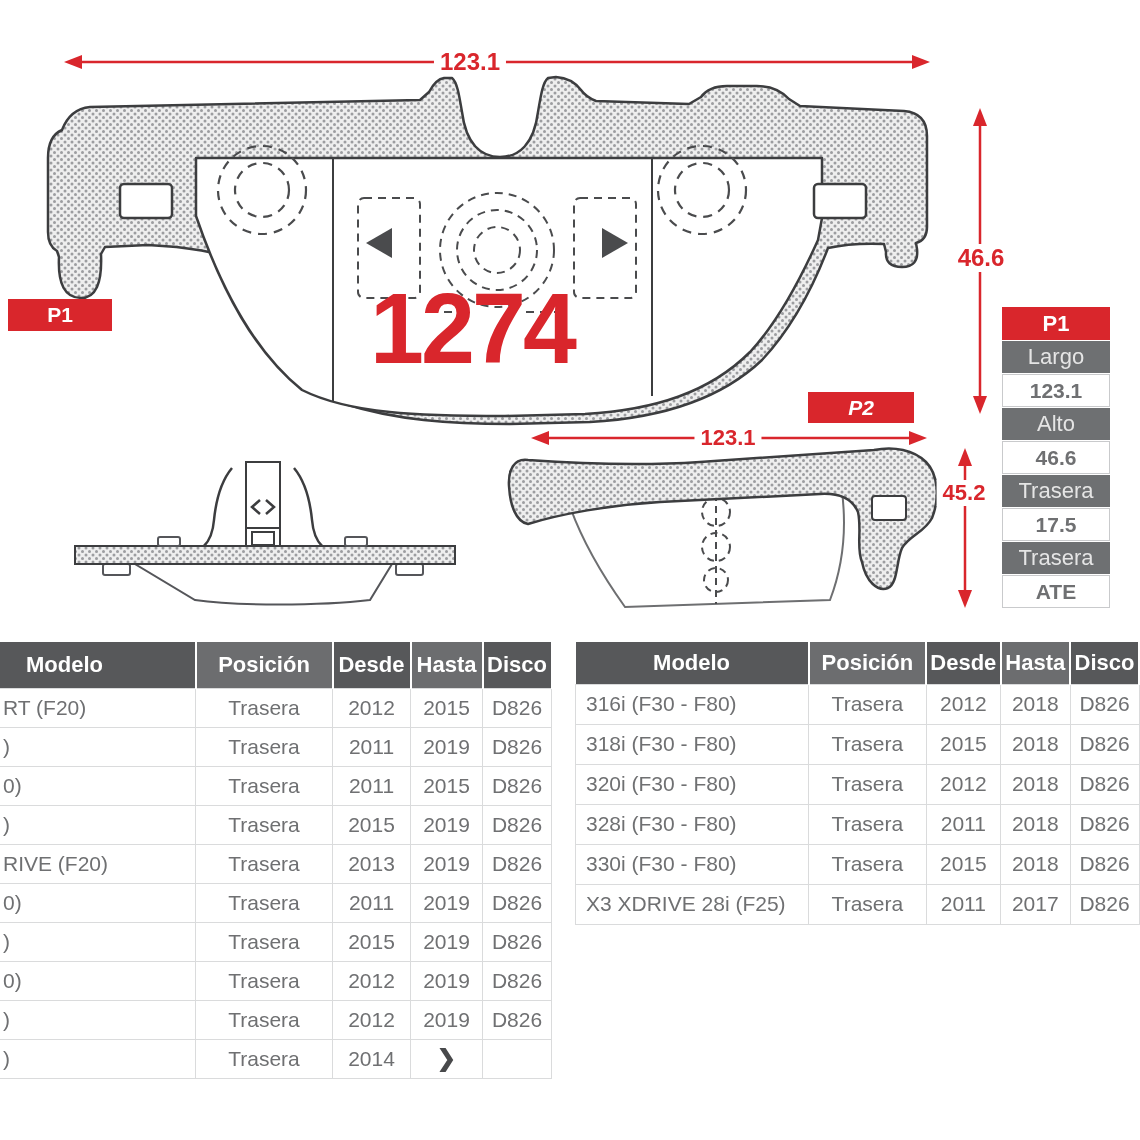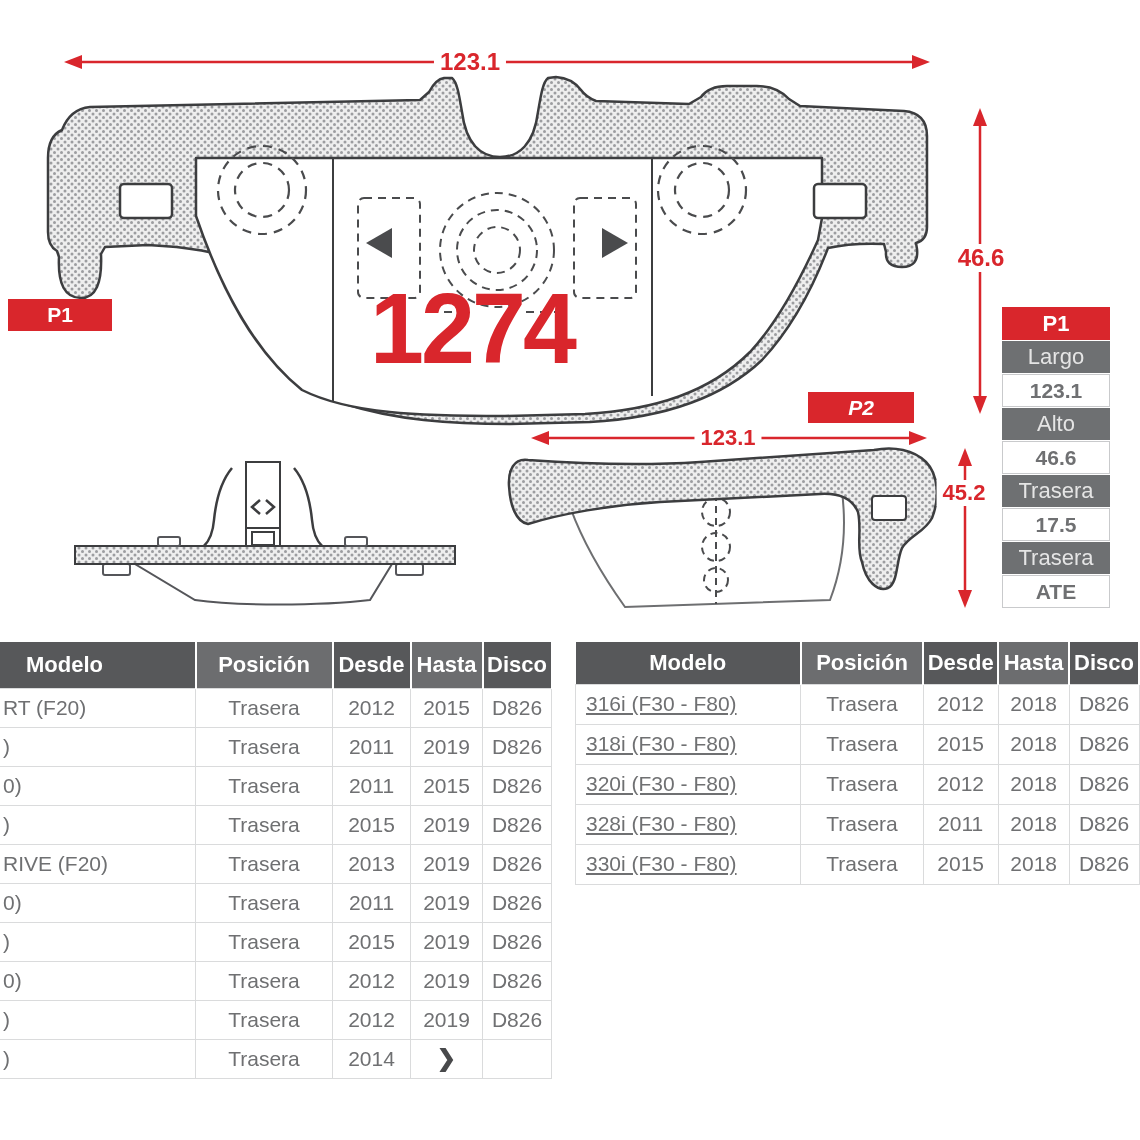--- a/index.html
+++ b/index.html
@@ -51,21 +51,21 @@
   .compat th.hl{background:#6c6d6f;}
   .compat td{
     box-sizing:border-box;border:1px solid #dadbdc;background:#fff;
     color:#6f7072;font-size:21px;text-align:center;padding:0;
     white-space:nowrap;overflow:hidden;
   }
   #table-left td{height:39px;}
   #table-right td{height:40px;}
   .compat td.model{text-align:left;}
   #table-left td.model{padding-left:68px;}
-  #table-right td.model{padding-left:10px;text-decoration:underline;}
+  #table-right td.model{padding-left:10px;}
   .compat td.arrow{font-weight:900;color:#48494b;font-size:23px;}
 </style>
 </head>
 <body>
 
 <div>
 <svg id="diagram-svg" width="1140" height="640" viewBox="0 0 1140 640">
   <defs>
     <pattern id="dots" width="7" height="7" patternUnits="userSpaceOnUse">
       <rect width="7" height="7" fill="#eeeeee"></rect>
@@ -343,14 +343,21 @@
         <td>2018</td>
         <td>D826</td>
       </tr>
       <tr>
         <td class="model">330i (F30 - F80)</td>
         <td>Trasera</td>
         <td>2015</td>
         <td>2018</td>
         <td>D826</td>
       </tr>
+      <tr>
+        <td class="model">X3 XDRIVE 28i (F25)</td>
+        <td>Trasera</td>
+        <td>2011</td>
+        <td>2017</td>
+        <td>D826</td>
+      </tr>
     </tbody>
 </table>
 
 </body></html>

